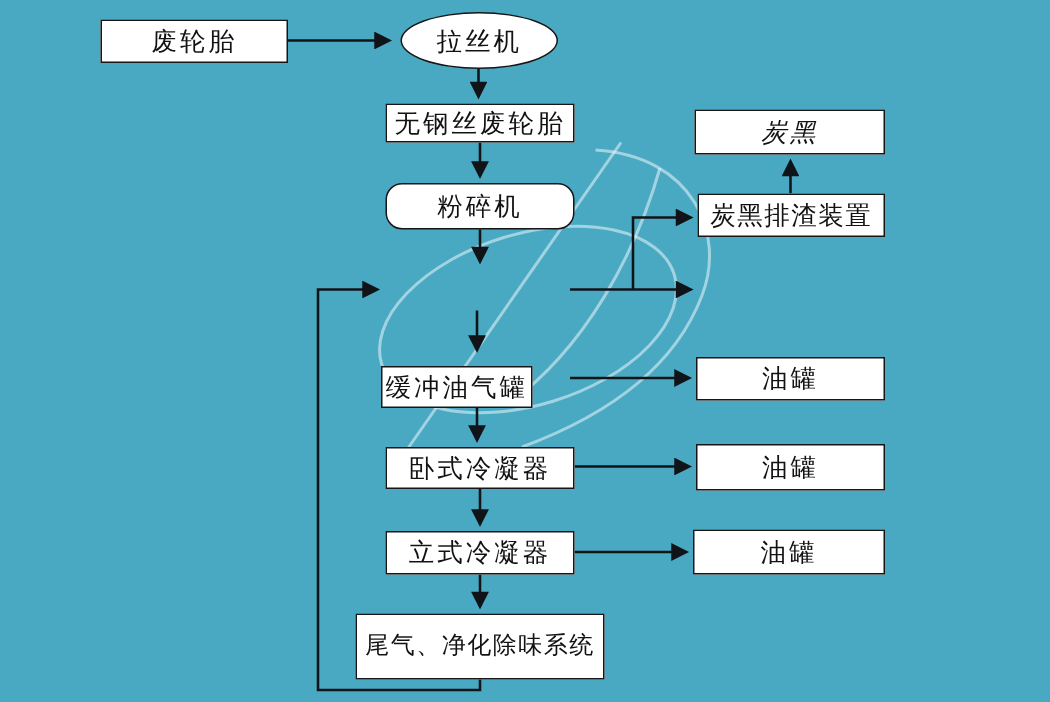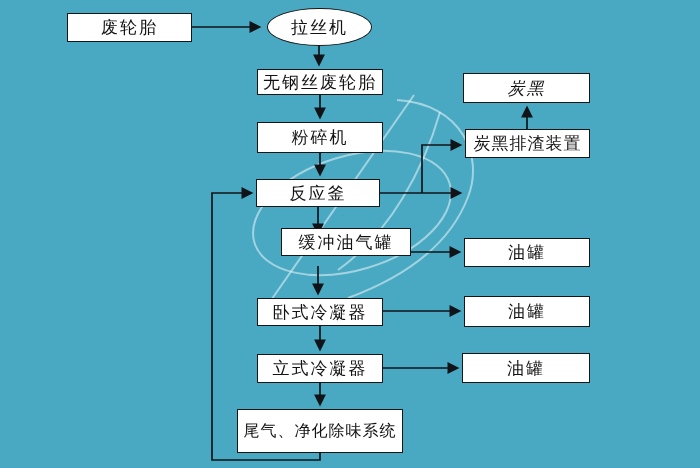--- a/index.html
+++ b/index.html
@@ -32,23 +32,23 @@
     color:var(--text);
     display:flex;align-items:center;justify-content:center;
     font-size:17px;letter-spacing:2px;line-height:1;
     white-space:nowrap;
   }
   .node.ellipse{border-radius:50%;text-align:center;}
   
   .n-waste-tire{left:67px;top:13px;width:125px;height:29px;}
   .n-wire-drawing{left:267px;top:8px;width:105px;height:38px;}
   .n-no-steel{left:257px;top:69px;width:126px;height:26px;}
-  .n-crusher{left:257px;top:122px;width:126px;height:31px;}
+  .n-crusher{left:257px;top:122px;width:126px;height:31px;border-radius:11px;}
   .n-reactor{left:256px;top:179px;width:124px;height:28px;}
-  .n-buffer{left:254px;top:228px;width:130px;height:28px;margin-left:27px;}
+  .n-buffer{left:254px;top:244px;width:101px;height:28px;}
   .n-hcond{left:257px;top:298px;width:126px;height:28px;text-align:center;}
   .n-vcond{left:257px;top:354px;width:126px;height:29px;}
   .n-tailgas{left:237px;top:409px;width:166px;height:44px;font-size:16px;letter-spacing:1px;text-align:right;}
   .n-carbon{left:463px;top:73px;width:127px;height:30px;font-style:italic;}
   .n-cb-discharge{left:465px;top:129px;width:125px;height:29px;letter-spacing:1px;}
   .n-desulf{left:465px;top:180px;width:125px;height:29px;}
   .n-oil1{left:464px;top:238px;width:126px;height:29px;}
   .n-oil2{left:464px;top:296px;width:126px;height:31px;}
   .n-oil3{left:462px;top:353px;width:128px;height:30px;}
   .edge{stroke:var(--line);stroke-width:1.7;fill:none;}
@@ -89,21 +89,20 @@
     <path class="edge" marker-end="url(#ah)" d="M383,311 H459"></path>
     <path class="edge" marker-end="url(#ah)" d="M320,383 V404"></path>
     <path class="edge" marker-end="url(#ah)" d="M383,368 H457"></path>
     <path class="edge" marker-end="url(#ah)" d="M320,437 V460 H212 V193 H251"></path>
   </svg>
 
   <div class="node n-waste-tire">废轮胎</div>
   <div class="node ellipse n-wire-drawing">拉丝机</div>
   <div class="node n-no-steel">无钢丝废轮胎</div>
   <div class="node n-crusher">粉碎机</div>
-  <div class="node n-reactor">反应釜</div>
   <div class="node n-buffer">缓冲油气罐</div>
   <div class="node n-hcond">卧式冷凝器</div>
   <div class="node n-vcond">立式冷凝器</div>
   <div class="node n-tailgas">尾气、净化除味系统</div>
   <div class="node n-carbon">炭黑</div>
   <div class="node n-cb-discharge">炭黑排渣装置</div>
   <div class="node n-oil1">油罐</div>
   <div class="node n-oil2">油罐</div>
   <div class="node n-oil3">油罐</div>
 

